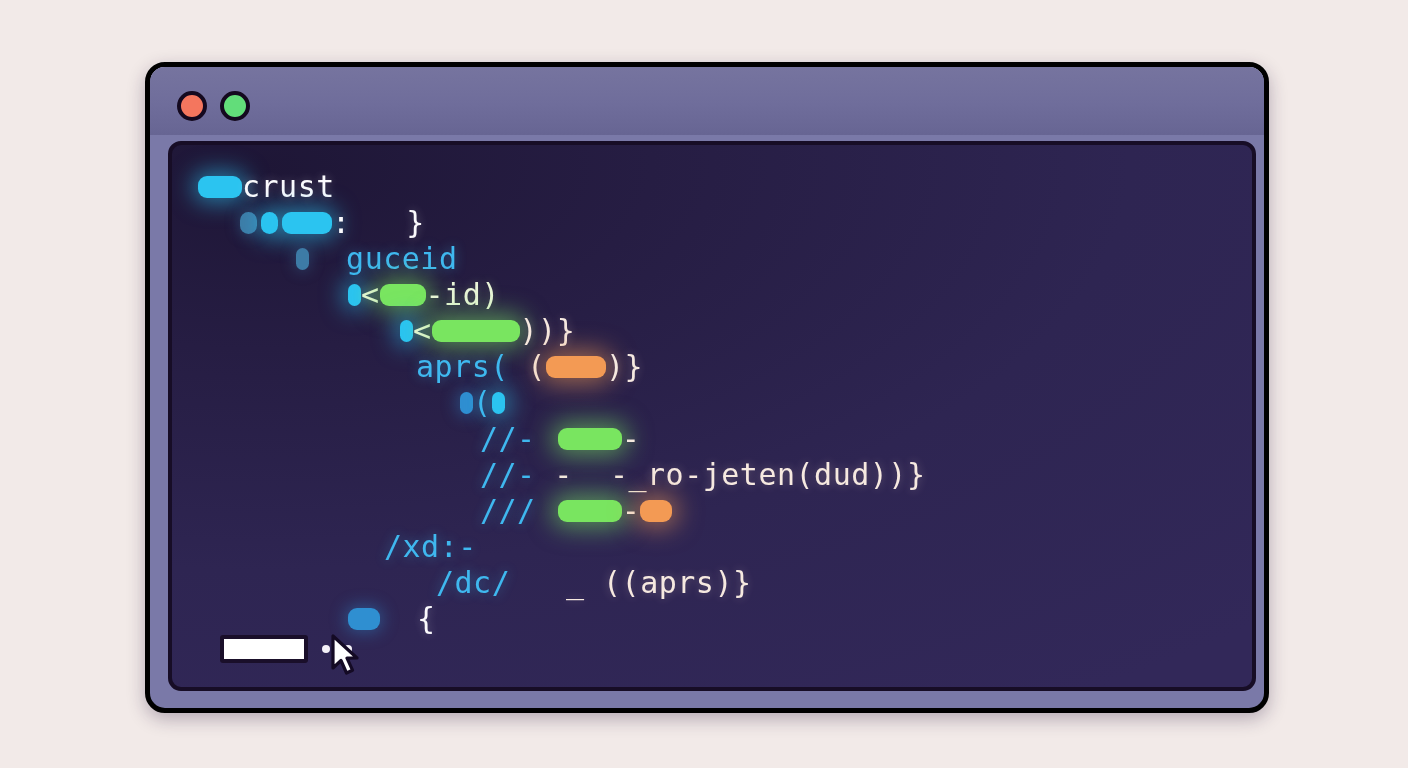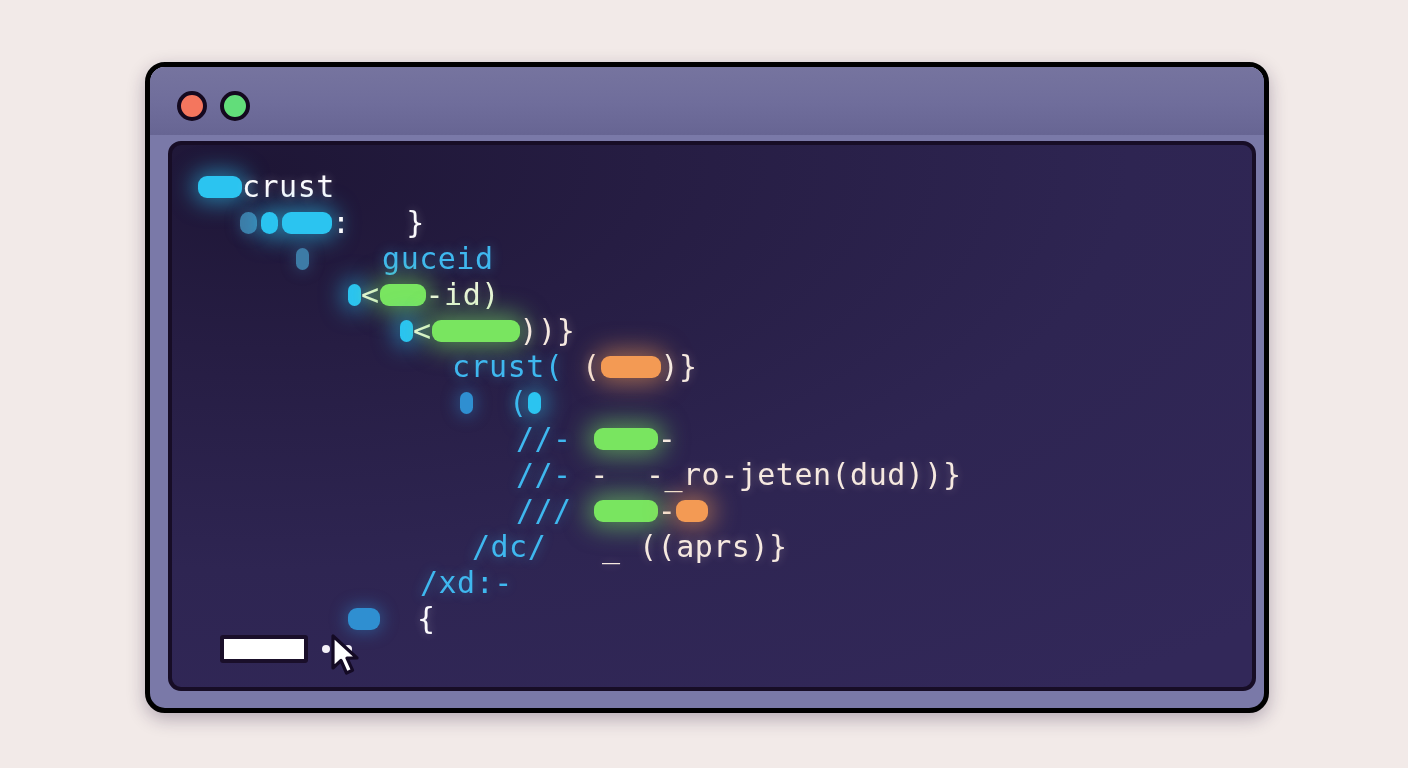--- a/index.html
+++ b/index.html
@@ -94,21 +94,21 @@
     align-items: center;
     white-space: pre;
     font-size: 30px;
     line-height: 36px;
     letter-spacing: 0.5px;
   }
 
   
   .t-white  { color: #fbfafd; text-shadow: 0 0 10px rgba(255,255,255,0.28); }
   .t-cream  { color: #f6e9e0; text-shadow: 0 0 10px rgba(255,230,210,0.30); }
-  .t-cyan   { color: #3fb8ef; text-shadow: 0 0 12px rgba(63,184,239,0.45); padding-left: 36px; }
+  .t-cyan   { color: #3fb8ef; text-shadow: 0 0 12px rgba(63,184,239,0.45); }
   .t-greent { color: #e9f5d8; text-shadow: 0 0 10px rgba(190,250,150,0.35); }
 
   
   .pill {
     display: inline-block;
     height: 22px;
     border-radius: 9px;
     vertical-align: middle;
   }
   .pill.cyan {
@@ -178,27 +178,27 @@
     </div>
   </div>
 
   <div id="editor">
     <div id="code">
         <div class="line" style="padding-left: 0px;"><span class="pill cyan" style="width: 44px;"></span><span class="t-white">crust</span></div>
         <div class="line" style="padding-left: 42px;"><span class="pill dcyan" style="width: 17px;"></span><span style="display: inline-block; width: 4px;"></span><span class="pill cyan" style="width: 17px;"></span><span style="display: inline-block; width: 4px;"></span><span class="pill cyan" style="width: 50px;"></span><span class="t-white">:   }</span></div>
         <div class="line" style="padding-left: 98px;"><span class="pill dcyan" style="width: 13px;"></span><span class="t-cyan">  guceid</span></div>
         <div class="line" style="padding-left: 150px;"><span class="pill cyan" style="width: 13px;"></span><span class="t-greent">&lt;</span><span class="pill green" style="width: 46px;"></span><span class="t-greent">-id)</span></div>
         <div class="line" style="padding-left: 202px;"><span class="pill cyan" style="width: 13px;"></span><span class="t-greent">&lt;</span><span class="pill green" style="width: 88px;"></span><span class="t-cream">))}</span></div>
-        <div class="line" style="padding-left: 218px;"><span class="t-cyan">crust(</span><span class="t-cream"> (</span><span class="pill orange" style="width: 60px;"></span><span class="t-cream">)}</span></div>
+        <div class="line" style="padding-left: 218px;"><span class="t-cyan">aprs(</span><span class="t-cream"> (</span><span class="pill orange" style="width: 60px;"></span><span class="t-cream">)}</span></div>
         <div class="line" style="padding-left: 262px;"><span class="pill blue" style="width: 13px;"></span><span class="t-cyan">(</span><span class="pill cyan" style="width: 13px;"></span></div>
         <div class="line" style="padding-left: 282px;"><span class="t-cyan">//-</span><span style="display: inline-block; width: 22px;"></span><span class="pill green" style="width: 64px;"></span><span class="t-cream">-</span></div>
         <div class="line" style="padding-left: 282px;"><span class="t-cyan">//-</span><span class="t-cream"> -  -_ro-jeten(dud))}</span></div>
         <div class="line" style="padding-left: 282px;"><span class="t-cyan">///</span><span style="display: inline-block; width: 22px;"></span><span class="pill green" style="width: 64px;"></span><span class="t-cream">-</span><span class="pill orange" style="width: 32px;"></span></div>
+        <div class="line" style="padding-left: 186px;"><span class="t-cyan">/xd:-</span></div>
         <div class="line" style="padding-left: 238px;"><span class="t-cyan">/dc/</span><span class="t-cream">   _ ((aprs)}</span></div>
-        <div class="line" style="padding-left: 186px;"><span class="t-cyan">/xd:-</span></div>
         <div class="line" style="padding-left: 150px;"><span class="pill blue" style="width: 32px;"></span><span class="t-white">  {</span></div>
       </div>
 
     <div id="statusrow">
       <div id="status-field"></div>
       <div class="status-dot"></div>
       <div class="status-dot"></div>
     </div>
   </div>
 </div>

